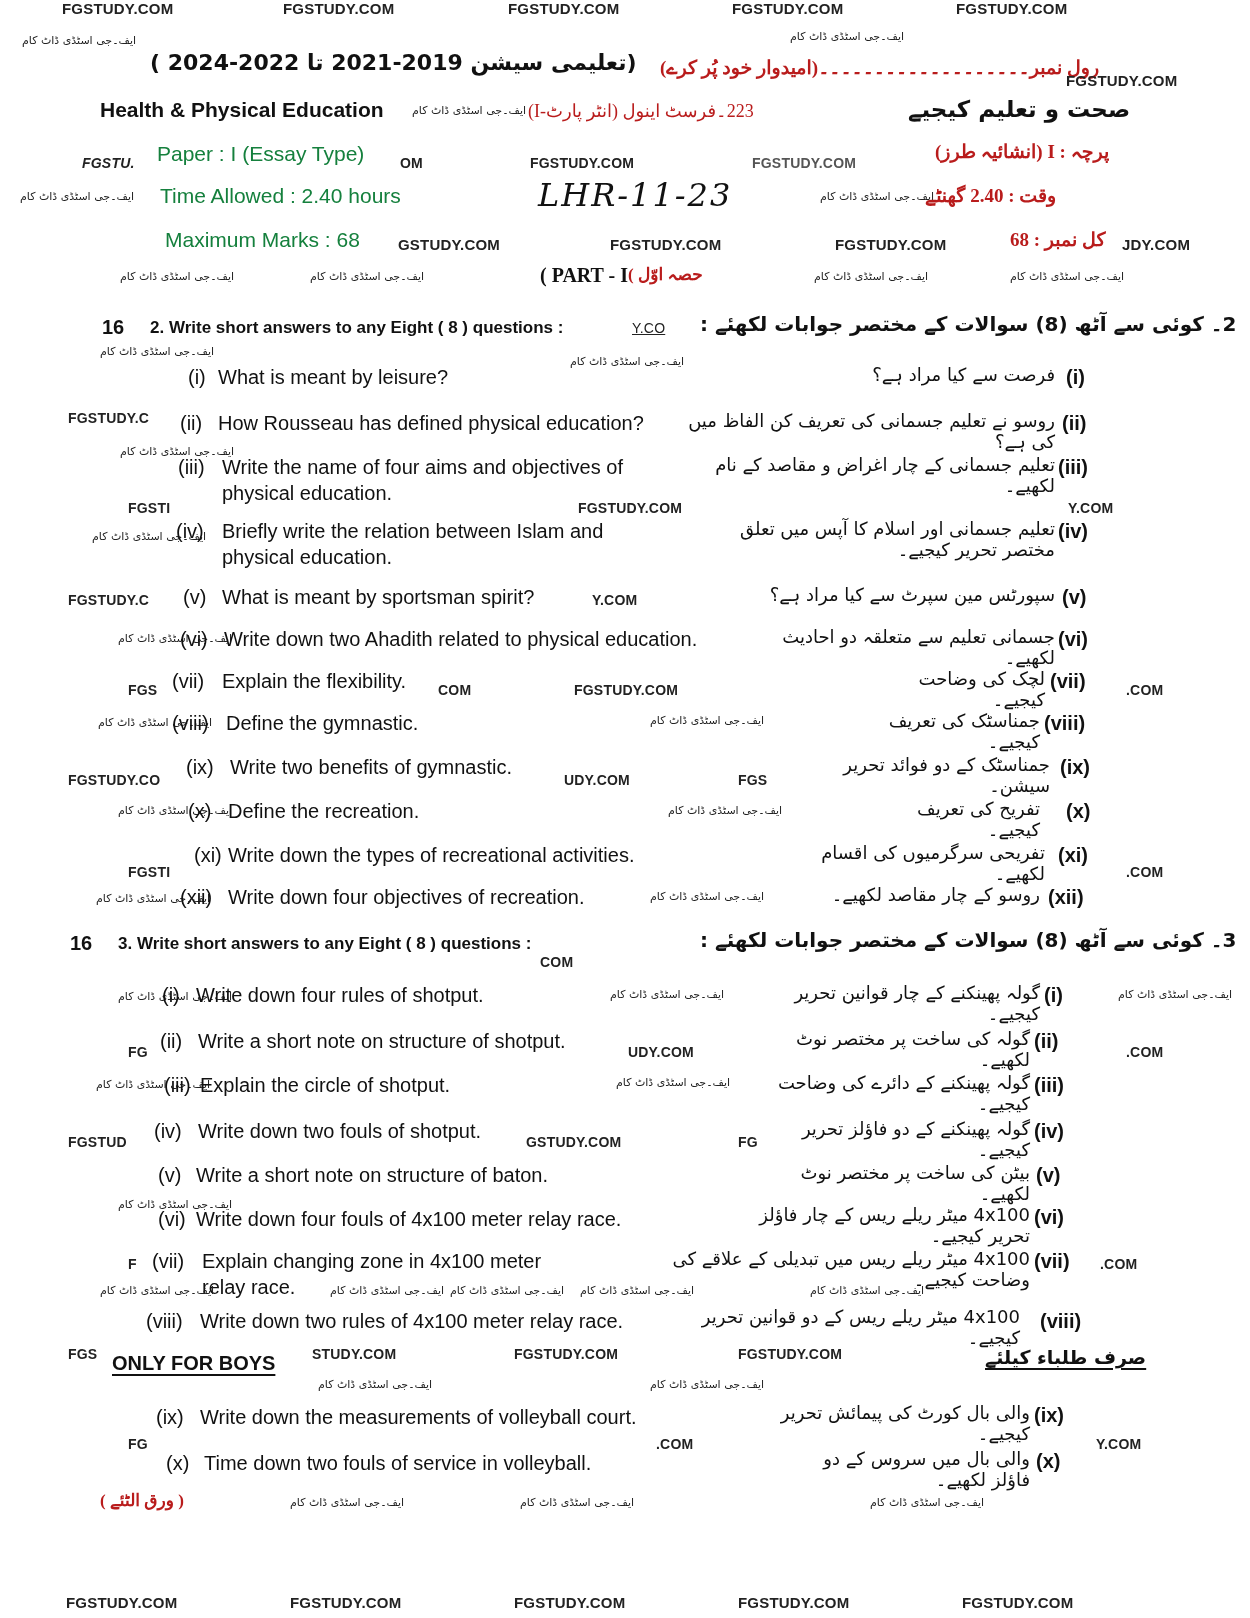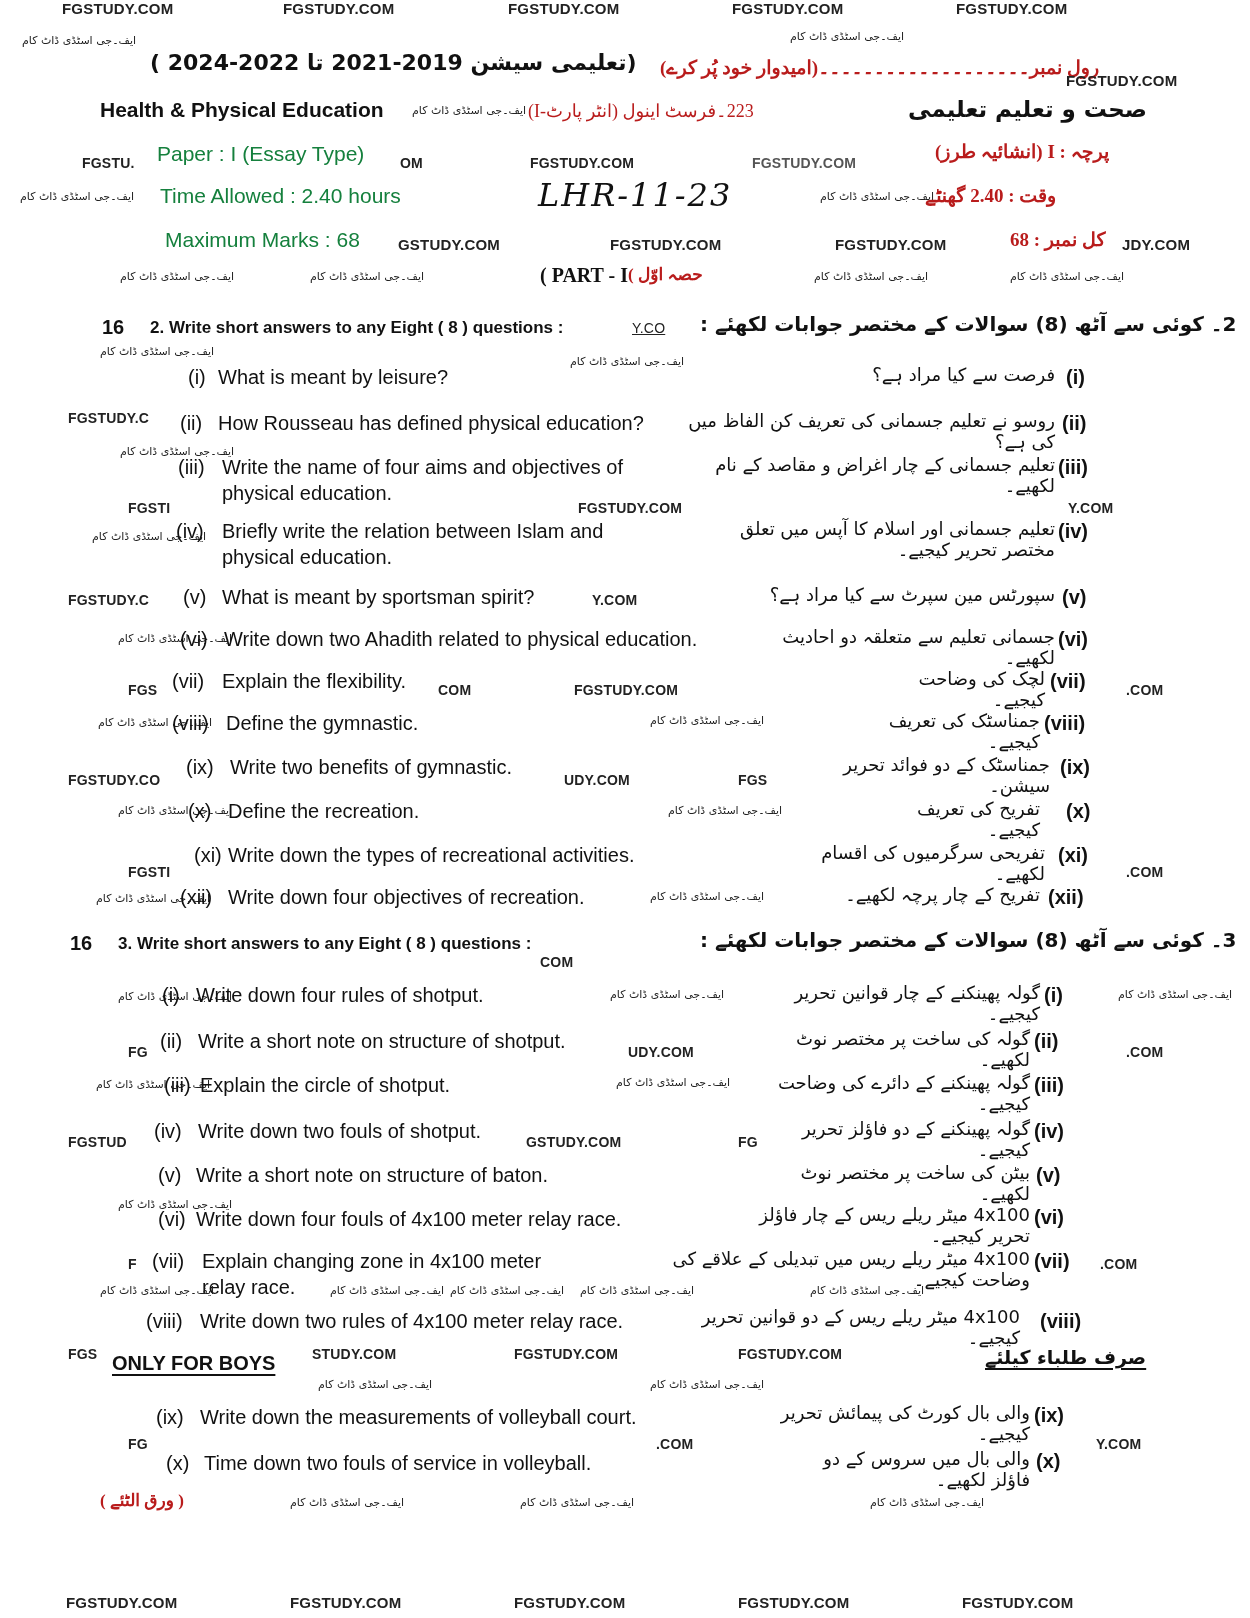--- a/index.html
+++ b/index.html
@@ -30,23 +30,23 @@
 <div class="abs wm-ur" style="left:22px;top:34px;">ایف۔جی اسٹڈی ڈاٹ کام</div>
 <div class="abs wm-ur" style="left:790px;top:30px;">ایف۔جی اسٹڈی ڈاٹ کام</div>
 
 <div class="abs urb" style="left:150px;top:50px;font-size:22px;">(تعلیمی سیشن 2019-2021 تا 2022-2024 )</div>
 <div class="abs ur" style="left:660px;top:56px;font-size:19px;font-weight:bold;">رول نمبر۔۔۔۔۔۔۔۔۔۔۔۔۔۔۔۔۔۔۔(امیدوار خود پُر کرے)</div>
 <div class="abs wm" style="left:1066px;top:72px;">FGSTUDY.COM</div>
 
 <div class="abs enb" style="left:100px;top:98px;font-size:21px;">Health &amp; Physical Education</div>
 <div class="abs wm-ur" style="left:412px;top:104px;">ایف۔جی اسٹڈی ڈاٹ کام</div>
 <div class="abs ur" style="left:528px;top:100px;font-size:18px;">223۔فرسٹ اینول (انٹر پارٹ-I)</div>
-<div class="abs urb" style="left:908px;top:96px;font-size:23px;">صحت و تعلیم تعلیمی</div>
-
-<div class="abs wm" style="left:82px;top:155px;font-size:14px;">FGSTU.</div>
+<div class="abs urb" style="left:908px;top:96px;font-size:23px;">صحت و تعلیم کیجیے</div>
+
+<div class="abs wm" style="left:82px;top:155px;font-size:14px;font-style:italic;">FGSTU.</div>
 <div class="abs en" style="left:157px;top:142px;font-size:21px;">Paper : I (Essay Type)</div>
 <div class="abs wm" style="left:400px;top:155px;font-size:14px;">OM</div>
 <div class="abs wm" style="left:530px;top:155px;font-size:14px;">FGSTUDY.COM</div>
 <div class="abs wm" style="left:752px;top:155px;font-size:14px;color:#555;">FGSTUDY.COM</div>
 <div class="abs ur" style="left:935px;top:140px;font-size:19px;font-weight:bold;">پرچہ : I (انشائیہ طرز)</div>
 
 <div class="abs wm-ur" style="left:20px;top:190px;">ایف۔جی اسٹڈی ڈاٹ کام</div>
 <div class="abs en" style="left:160px;top:184px;font-size:21px;">Time Allowed : 2.40 hours</div>
 <div class="abs hand" style="left:538px;top:176px;">LHR-11-23</div>
 <div class="abs wm-ur" style="left:820px;top:190px;">ایف۔جی اسٹڈی ڈاٹ کام</div>
@@ -151,21 +151,21 @@
 <div class="q-en-text" style="left:228px;top:844px;">Write down the types of recreational activities.</div>
 <div class="abs wm" style="left:128px;top:864px;font-size:14px;">FGSTI</div>
 <div class="q-ur-text" style="left:800px;width:245px;top:842px;">تفریحی سرگرمیوں کی اقسام لکھیے۔</div>
 <div class="q-ur-num" style="left:1058px;top:844px;">(xi)</div>
 <div class="abs wm" style="left:1126px;top:864px;font-size:14px;">.COM</div>
 
 <div class="abs wm-ur" style="left:96px;top:892px;">ایف۔جی اسٹڈی ڈاٹ کام</div>
 <div class="q-en-num" style="left:180px;top:886px;">(xii)</div>
 <div class="q-en-text" style="left:228px;top:886px;">Write down four objectives of recreation.</div>
 <div class="abs wm-ur" style="left:650px;top:890px;">ایف۔جی اسٹڈی ڈاٹ کام</div>
-<div class="q-ur-text" style="left:830px;width:210px;top:884px;">تفریح کے چار پرچہ لکھیے۔</div>
+<div class="q-ur-text" style="left:830px;width:210px;top:884px;">روسو کے چار مقاصد لکھیے۔</div>
 <div class="q-ur-num" style="left:1048px;top:886px;">(xii)</div>
 
 <div class="abs enb" style="left:70px;top:932px;font-size:20px;">16</div>
 <div class="abs enb" style="left:118px;top:934px;font-size:17px;">3.  Write short answers to any Eight ( 8 ) questions :</div>
 <div class="abs urb" style="left:700px;top:928px;font-size:20px;">3۔ کوئی سے آٹھ (8) سوالات کے مختصر جوابات لکھئے :</div>
 <div class="abs wm" style="left:540px;top:954px;font-size:14px;">COM</div>
 
 <div class="abs wm-ur" style="left:118px;top:990px;">ایف۔جی اسٹڈی ڈاٹ کام</div>
 <div class="q-en-num" style="left:162px;top:984px;">(i)</div>
 <div class="q-en-text" style="left:196px;top:984px;">Write down four rules of shotput.</div>

